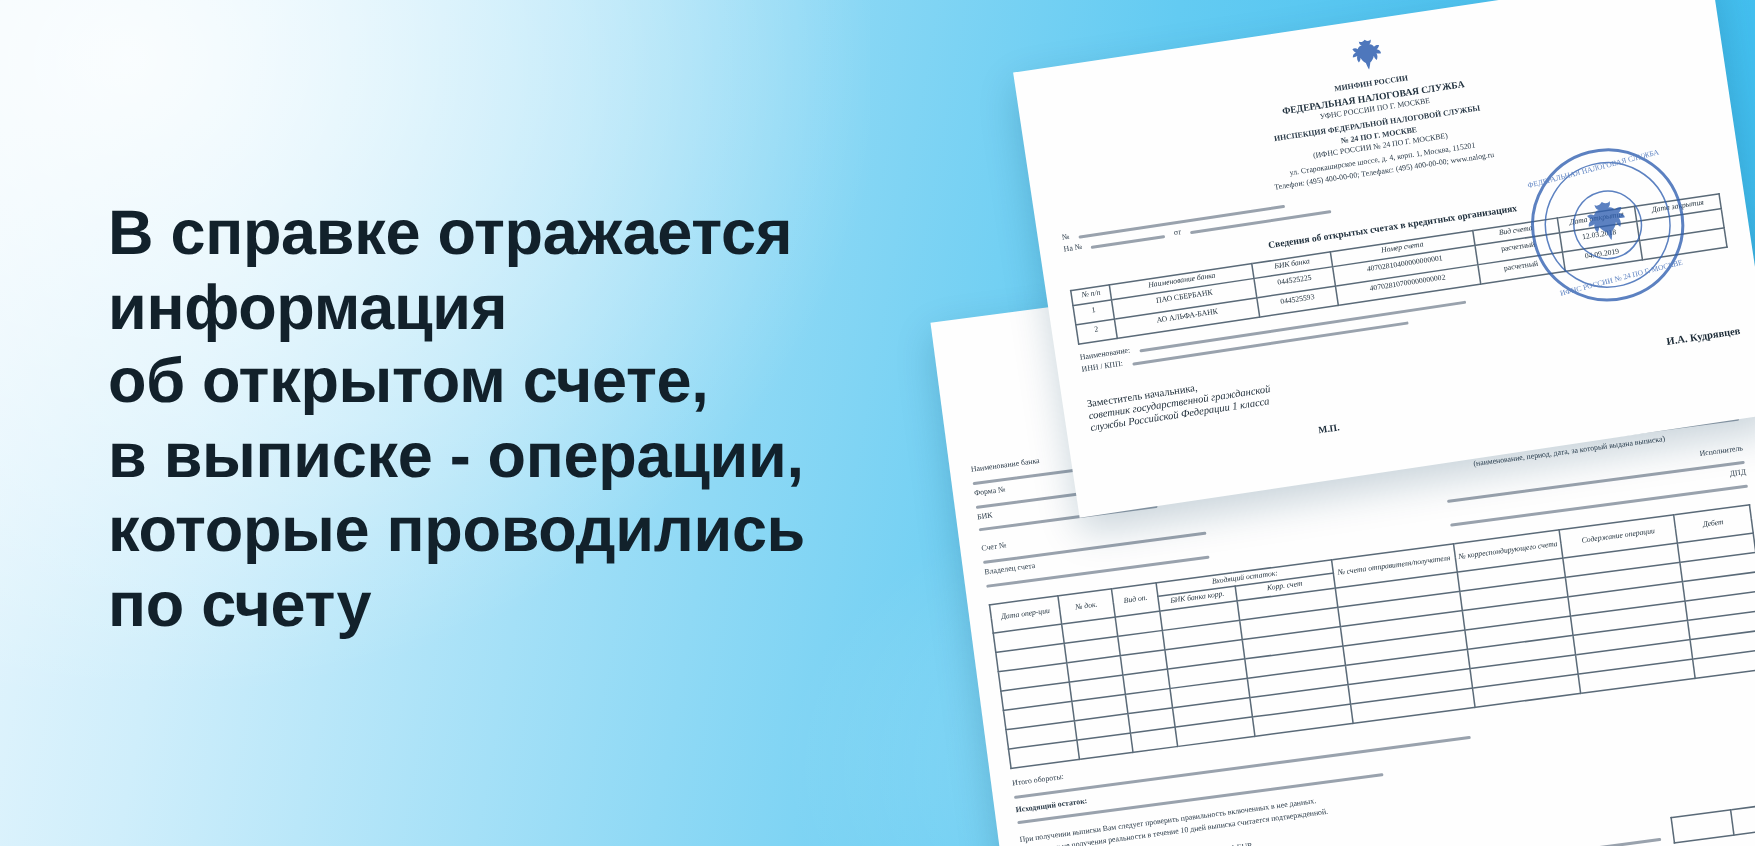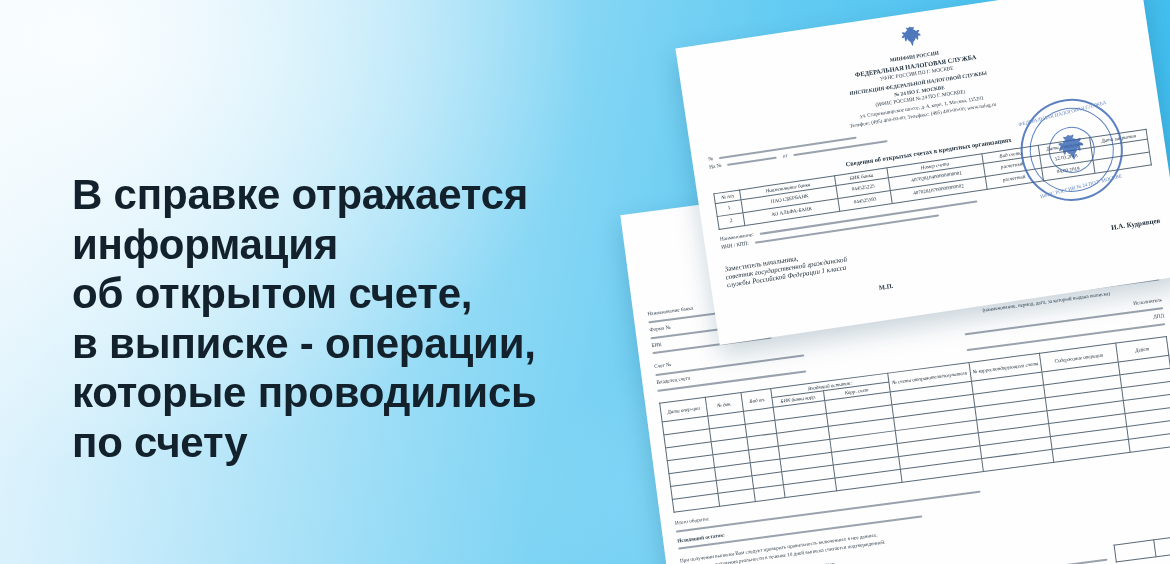--- a/index.html
+++ b/index.html
@@ -41,21 +41,20 @@
     position: absolute;
     left: 72px;
     top: 130px;
     width: 600px;
     color: #12212b;
     font-size: 42px;
     line-height: 1.18;
     font-weight: bold;
     letter-spacing: -0.2px;
     white-space: pre-line;
-    margin-top: 40px;
   }
 
   
   .docs {
     position: absolute;
     left: 600px;
     top: 0;
     width: 580px;
     height: 564px;
   }

